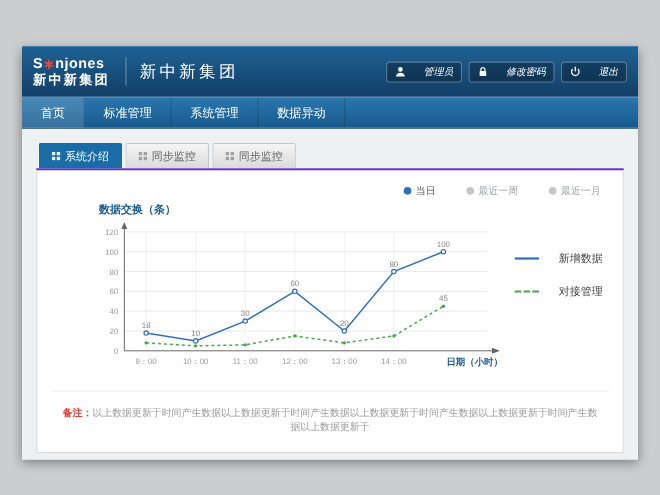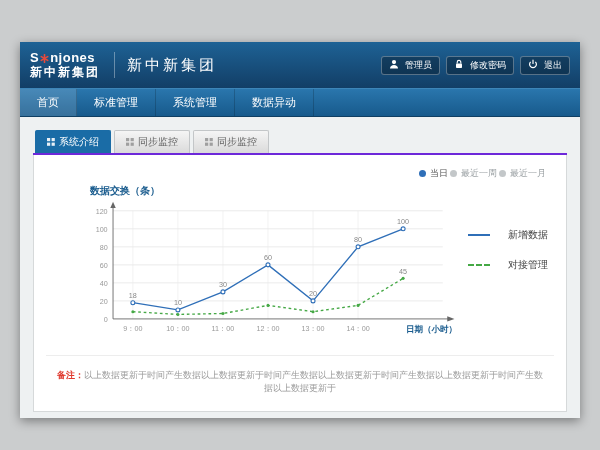--- a/index.html
+++ b/index.html
@@ -11,43 +11,43 @@
   
   .header{height:46px;background:linear-gradient(#1e6295,#123e66);display:flex;
     align-items:center;padding:0 10px;color:#fff;}
   .logo{display:flex;flex-direction:column;line-height:1.15;margin-right:8px;}
   .brand{font-size:13px;font-weight:bold;letter-spacing:.5px;display:flex;align-items:center;}
   .brand svg{margin:0 1px;}
   .company{font-size:12px;font-weight:bold;letter-spacing:2px;}
   .divider-v{width:1px;height:26px;background:rgba(255,255,255,.35);margin:0 12px 0 6px;}
   .app-title{font-size:15px;letter-spacing:3px;}
   .header-actions{margin-left:auto;display:flex;gap:6px;}
-  .hbtn{display:flex;gap:6px;background:rgba(0,0,0,.28);
+  .hbtn{display:flex;align-items:center;gap:16px;background:rgba(0,0,0,.28);
     border:1px solid rgba(255,255,255,.3);border-radius:3px;color:#fff;
-    font-size:9px;padding:2px 7px;cursor:pointer;font-family:inherit;}
+    font-size:9px;padding:2px 7px;cursor:pointer;font-family:inherit;font-style:italic;}
   .hbtn svg{flex:none;}
 
   
   .nav{height:27px;background:linear-gradient(#2a76ad,#175a8c);display:flex;
     align-items:stretch;border-top:1px solid #3d85b8;border-bottom:1px solid #0f3f63;}
   .nav-item{padding:0 17px;display:flex;align-items:center;color:#fff;font-size:11px;
     border-right:1px solid rgba(0,0,0,.18);cursor:pointer;}
   .nav-item.active{background:rgba(255,255,255,.14);}
 
   
   .content{padding:13px 13px 0;}
   .tabs{display:flex;gap:3px;border-bottom:2px solid #6d28d9;padding-left:2px;}
   .tab{font-size:10px;padding:4px 11px;background:linear-gradient(#f5f5f5,#dadada);
     color:#666;border:1px solid #c3c6c8;border-bottom:none;border-radius:2px 2px 0 0;
     display:flex;gap:4px;align-items:center;cursor:pointer;}
   .tab.active{background:#1a6ca6;color:#fff;border-color:#1a6ca6;}
 
   .panel{background:#fff;border:1px solid #d6d9da;border-top:none;padding:8px 12px 10px;}
 
-  .filters{display:flex;justify-content:flex-end;gap:2px;font-size:9px;color:#9aa0a3;
+  .filters{display:flex;justify-content:flex-end;gap:28px;font-size:9px;color:#9aa0a3;
     padding:4px 8px 2px;}
   .filter{display:flex;align-items:center;gap:4px;cursor:pointer;}
   .dot{width:7px;height:7px;border-radius:50%;background:#c3c7c9;}
   .filter.active .dot{background:#2f6fb8;}
   .filter.active{color:#555;}
 
   .chart-area{display:flex;align-items:center;}
   .chart-left{flex:1;min-width:0;margin-left:40px;}
   .ylabel{font-size:10px;color:#1a5c8e;font-weight:bold;margin:2px 0 2px 4px;}
   svg.chart{width:100%;display:block;}

